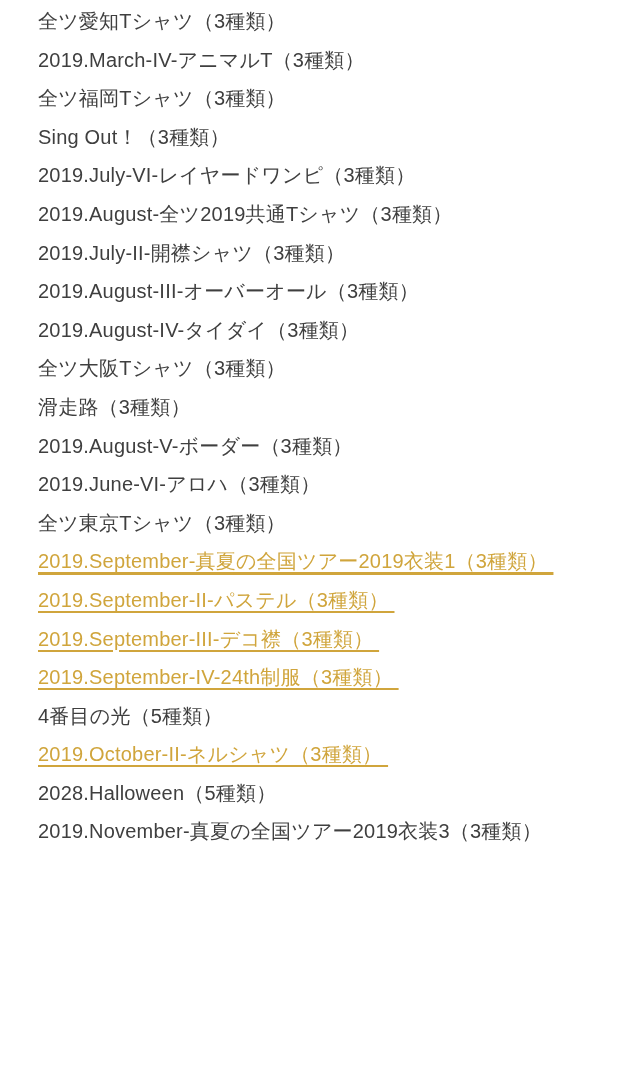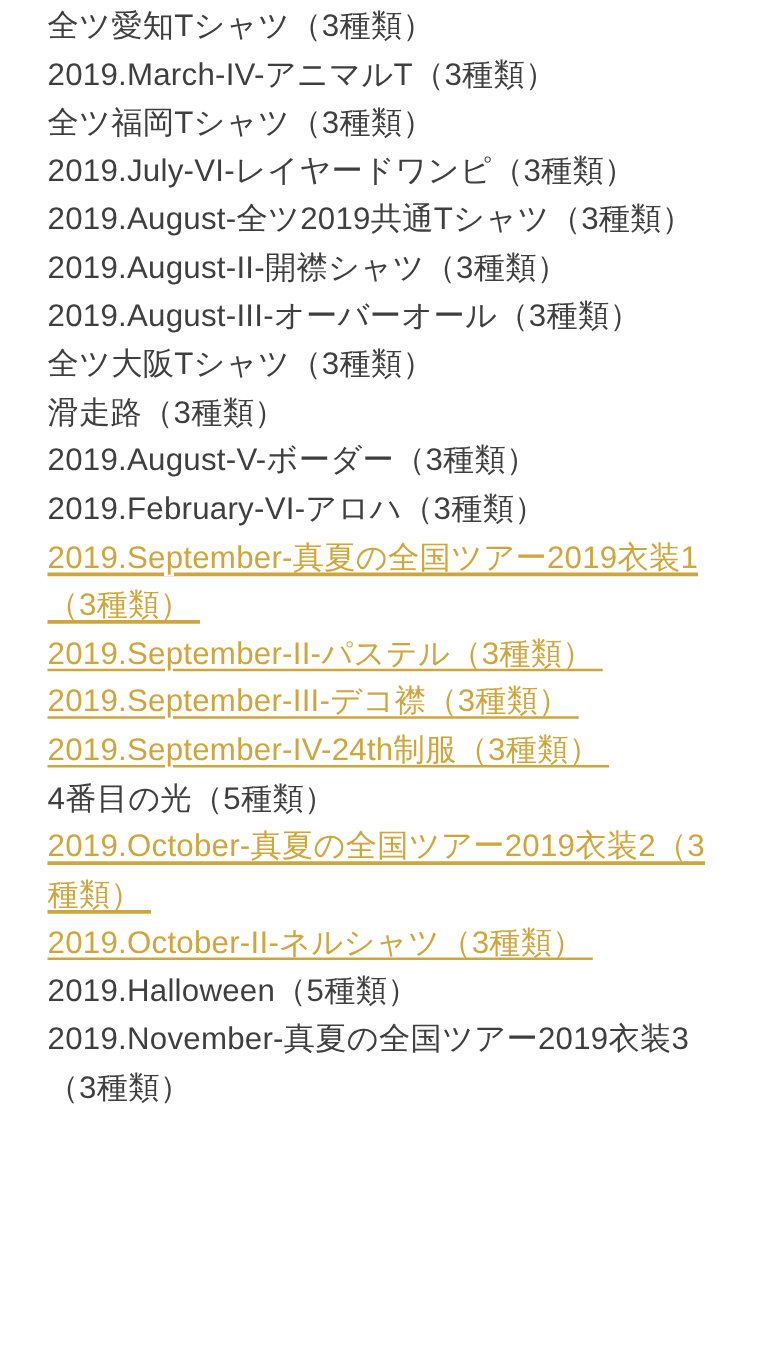--- a/index.html
+++ b/index.html
@@ -12,21 +12,21 @@
     height: 1080px;
     overflow: hidden;
     font-family: "Liberation Sans", "DejaVu Sans", sans-serif;
   }
   .content {
     box-sizing: border-box;
     width: 624px;
     height: 1080px;
     overflow: hidden;
     padding: 2px 36px 0 38px;
-    font-size: 25px;
+    font-size: 20px;
     line-height: 38.6px;
     letter-spacing: 0.2px;
     color: var(--text-color, #3f3f3f);
   }
   .line {
     font-weight: 400;
     word-break: normal;
     overflow-wrap: break-word;
   }
   .line.bold {
@@ -45,30 +45,32 @@
     margin-top: 36px;
   }
 </style>
 </head>
 <body style="background: rgb(255, 255, 255);">
 
 <div class="content" id="list-container">
     <div class="line"><span>全ツ愛知Tシャツ（3種類）</span></div>
     <div class="line"><span>2019.March-IV-アニマルT（3種類）</span></div>
     <div class="line"><span>全ツ福岡Tシャツ（3種類）</span></div>
+    <div class="line"><span>Sing Out！（3種類）</span></div>
     <div class="line"><span>2019.July-VI-レイヤードワンピ（3種類）</span></div>
     <div class="line bold"><span>2019.August-全ツ2019共通Tシャツ（3種類）</span></div>
-    <div class="line"><span>2019.August-II-開襟シャツ（3種類）</span></div>
+    <div class="line"><span>2019.July-II-開襟シャツ（3種類）</span></div>
     <div class="line"><span>2019.August-III-オーバーオール（3種類）</span></div>
+    <div class="line"><span>2019.August-IV-タイダイ（3種類）</span></div>
     <div class="line"><span>全ツ大阪Tシャツ（3種類）</span></div>
     <div class="line"><span>滑走路（3種類）</span></div>
     <div class="line"><span>2019.August-V-ボーダー（3種類）</span></div>
-    <div class="line"><span>2019.February-VI-アロハ（3種類）</span></div>
+    <div class="line"><span>2019.June-VI-アロハ（3種類）</span></div>
+    <div class="line"><span>全ツ東京Tシャツ（3種類）</span></div>
     <div class="line bold"><a class="link" href="#">2019.September-真夏の全国ツアー2019衣装1（3種類） </a></div>
     <div class="line"><a class="link" href="#">2019.September-II-パステル（3種類） </a></div>
     <div class="line"><a class="link" href="#">2019.September-III-デコ襟（3種類） </a></div>
     <div class="line"><a class="link" href="#">2019.September-IV-24th制服（3種類） </a></div>
     <div class="line bold"><span>4番目の光（5種類）</span></div>
-    <div class="line bold"><a class="link" href="#">2019.October-真夏の全国ツアー2019衣装2（3種類） </a></div>
     <div class="line"><a class="link" href="#">2019.October-II-ネルシャツ（3種類） </a></div>
-    <div class="line bold"><span>2019.Halloween（5種類）</span></div>
+    <div class="line bold"><span>2028.Halloween（5種類）</span></div>
     <div class="line bold"><span>2019.November-真夏の全国ツアー2019衣装3（3種類）</span></div>
   </div>
 
 </body></html>

